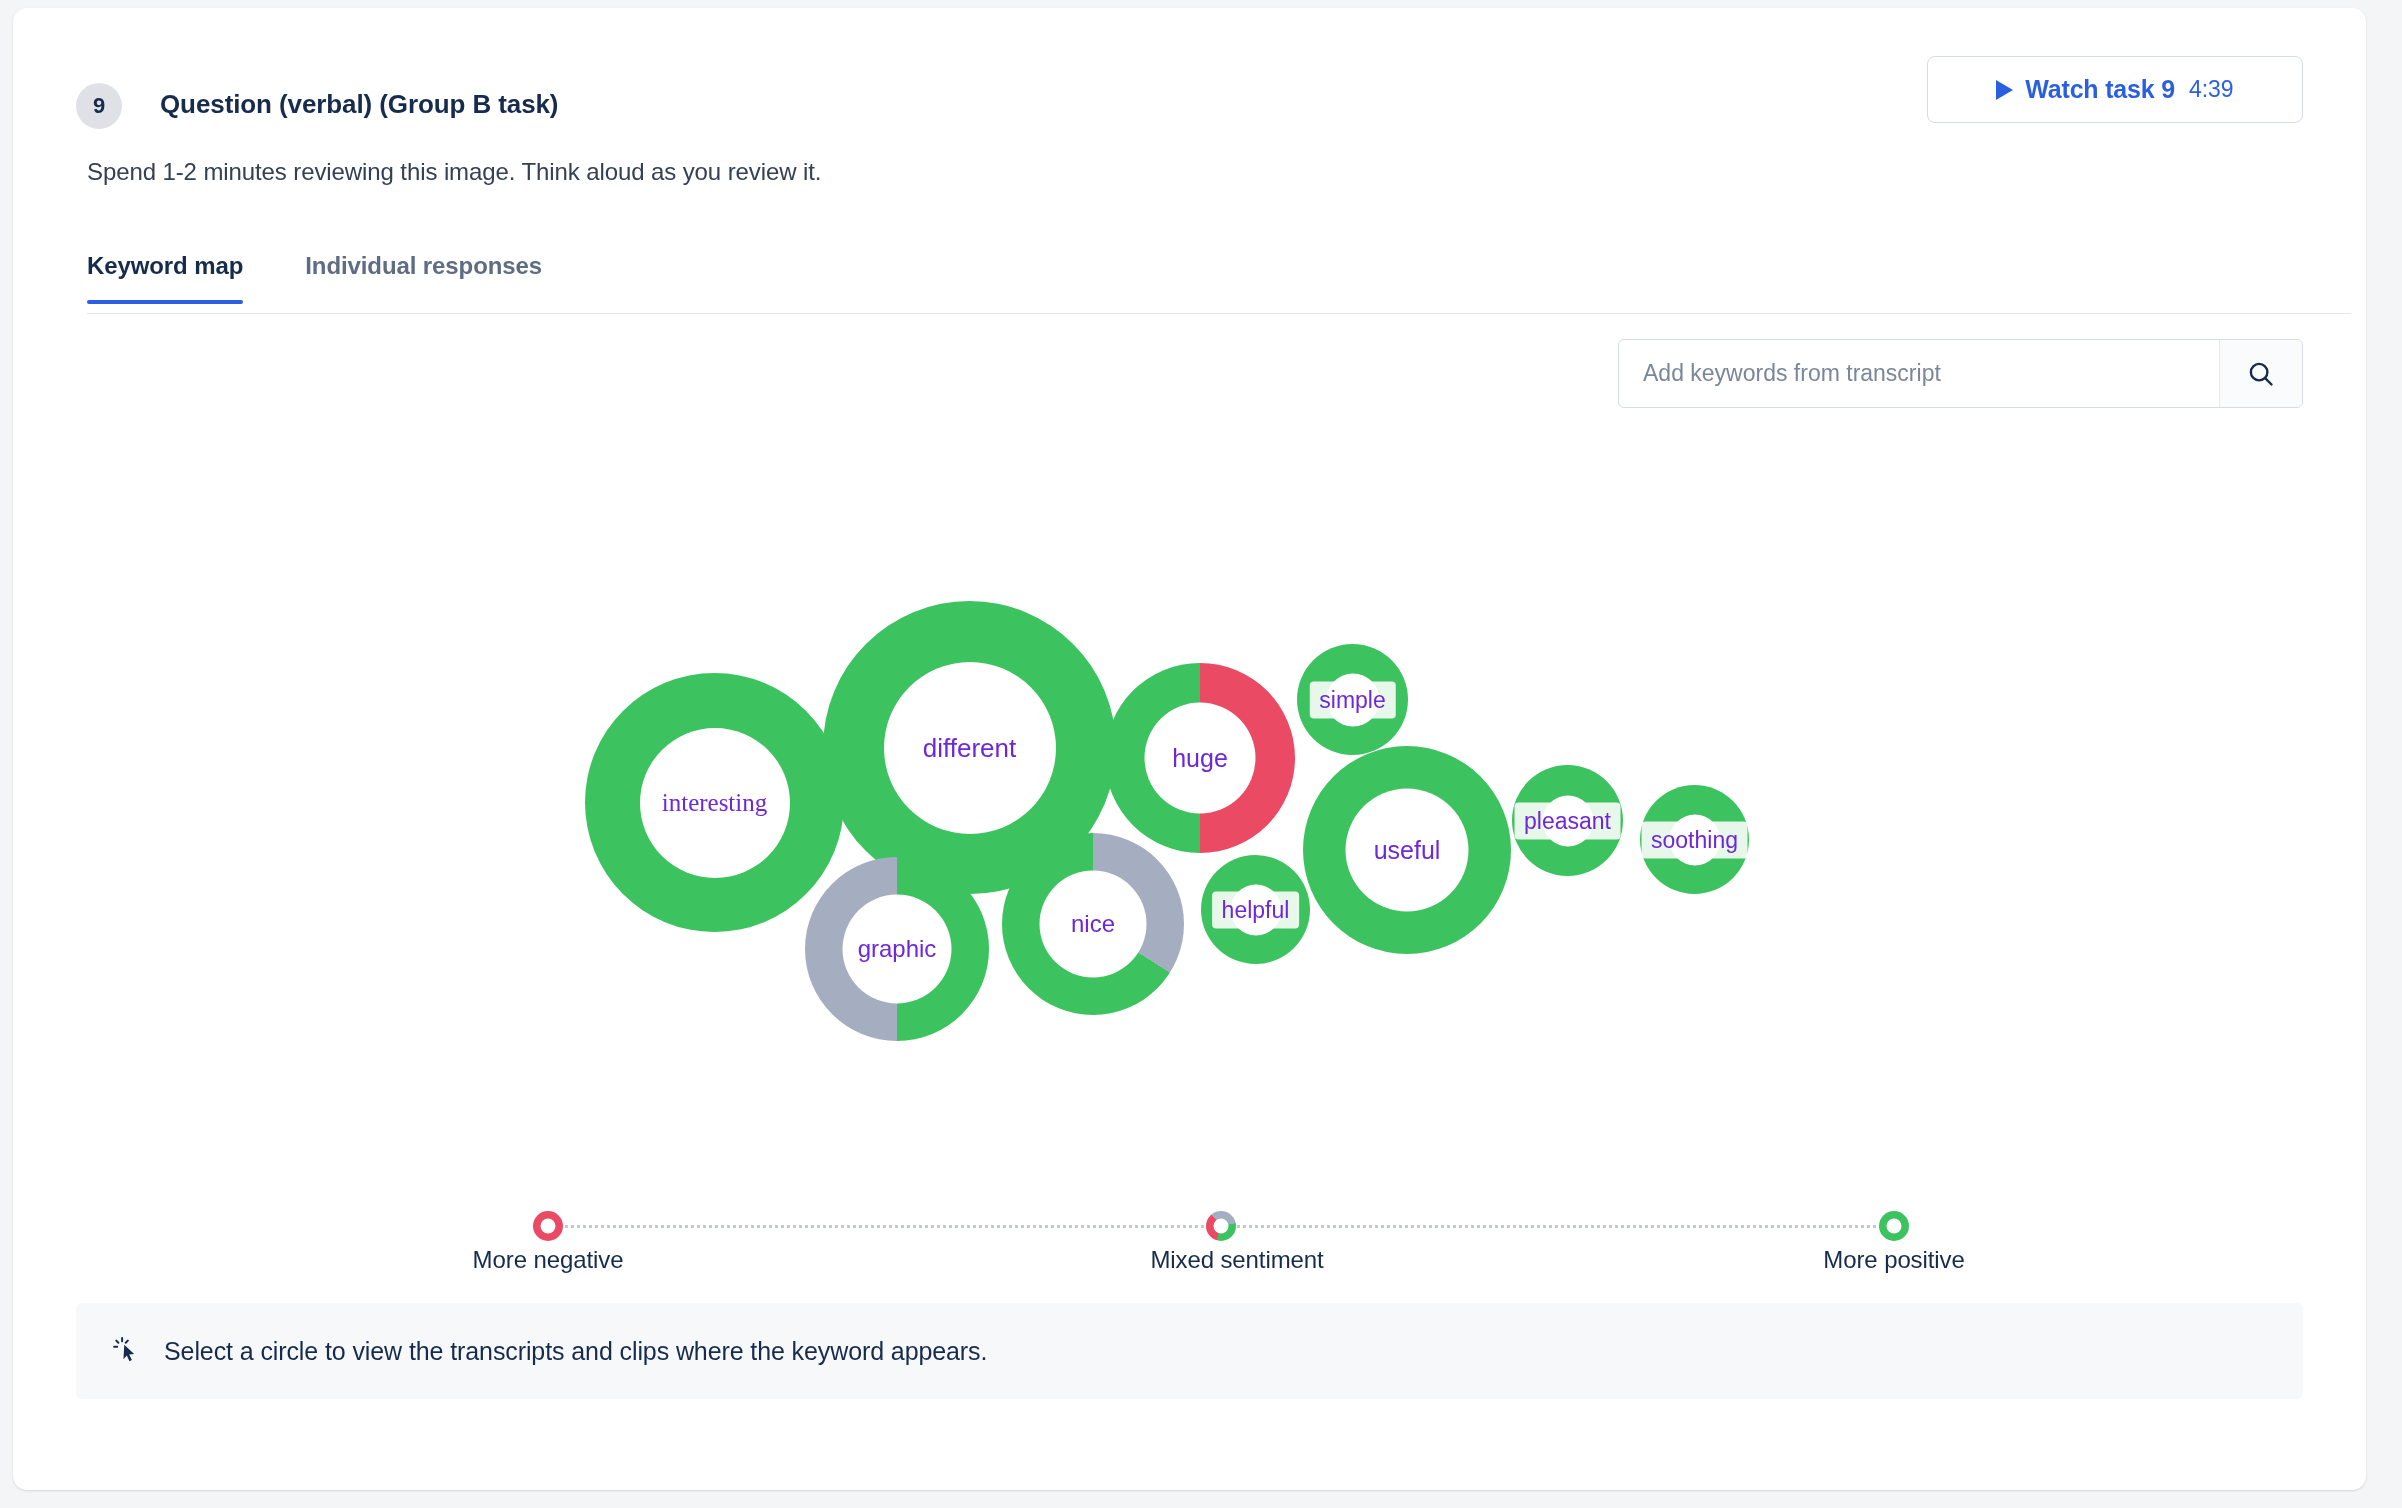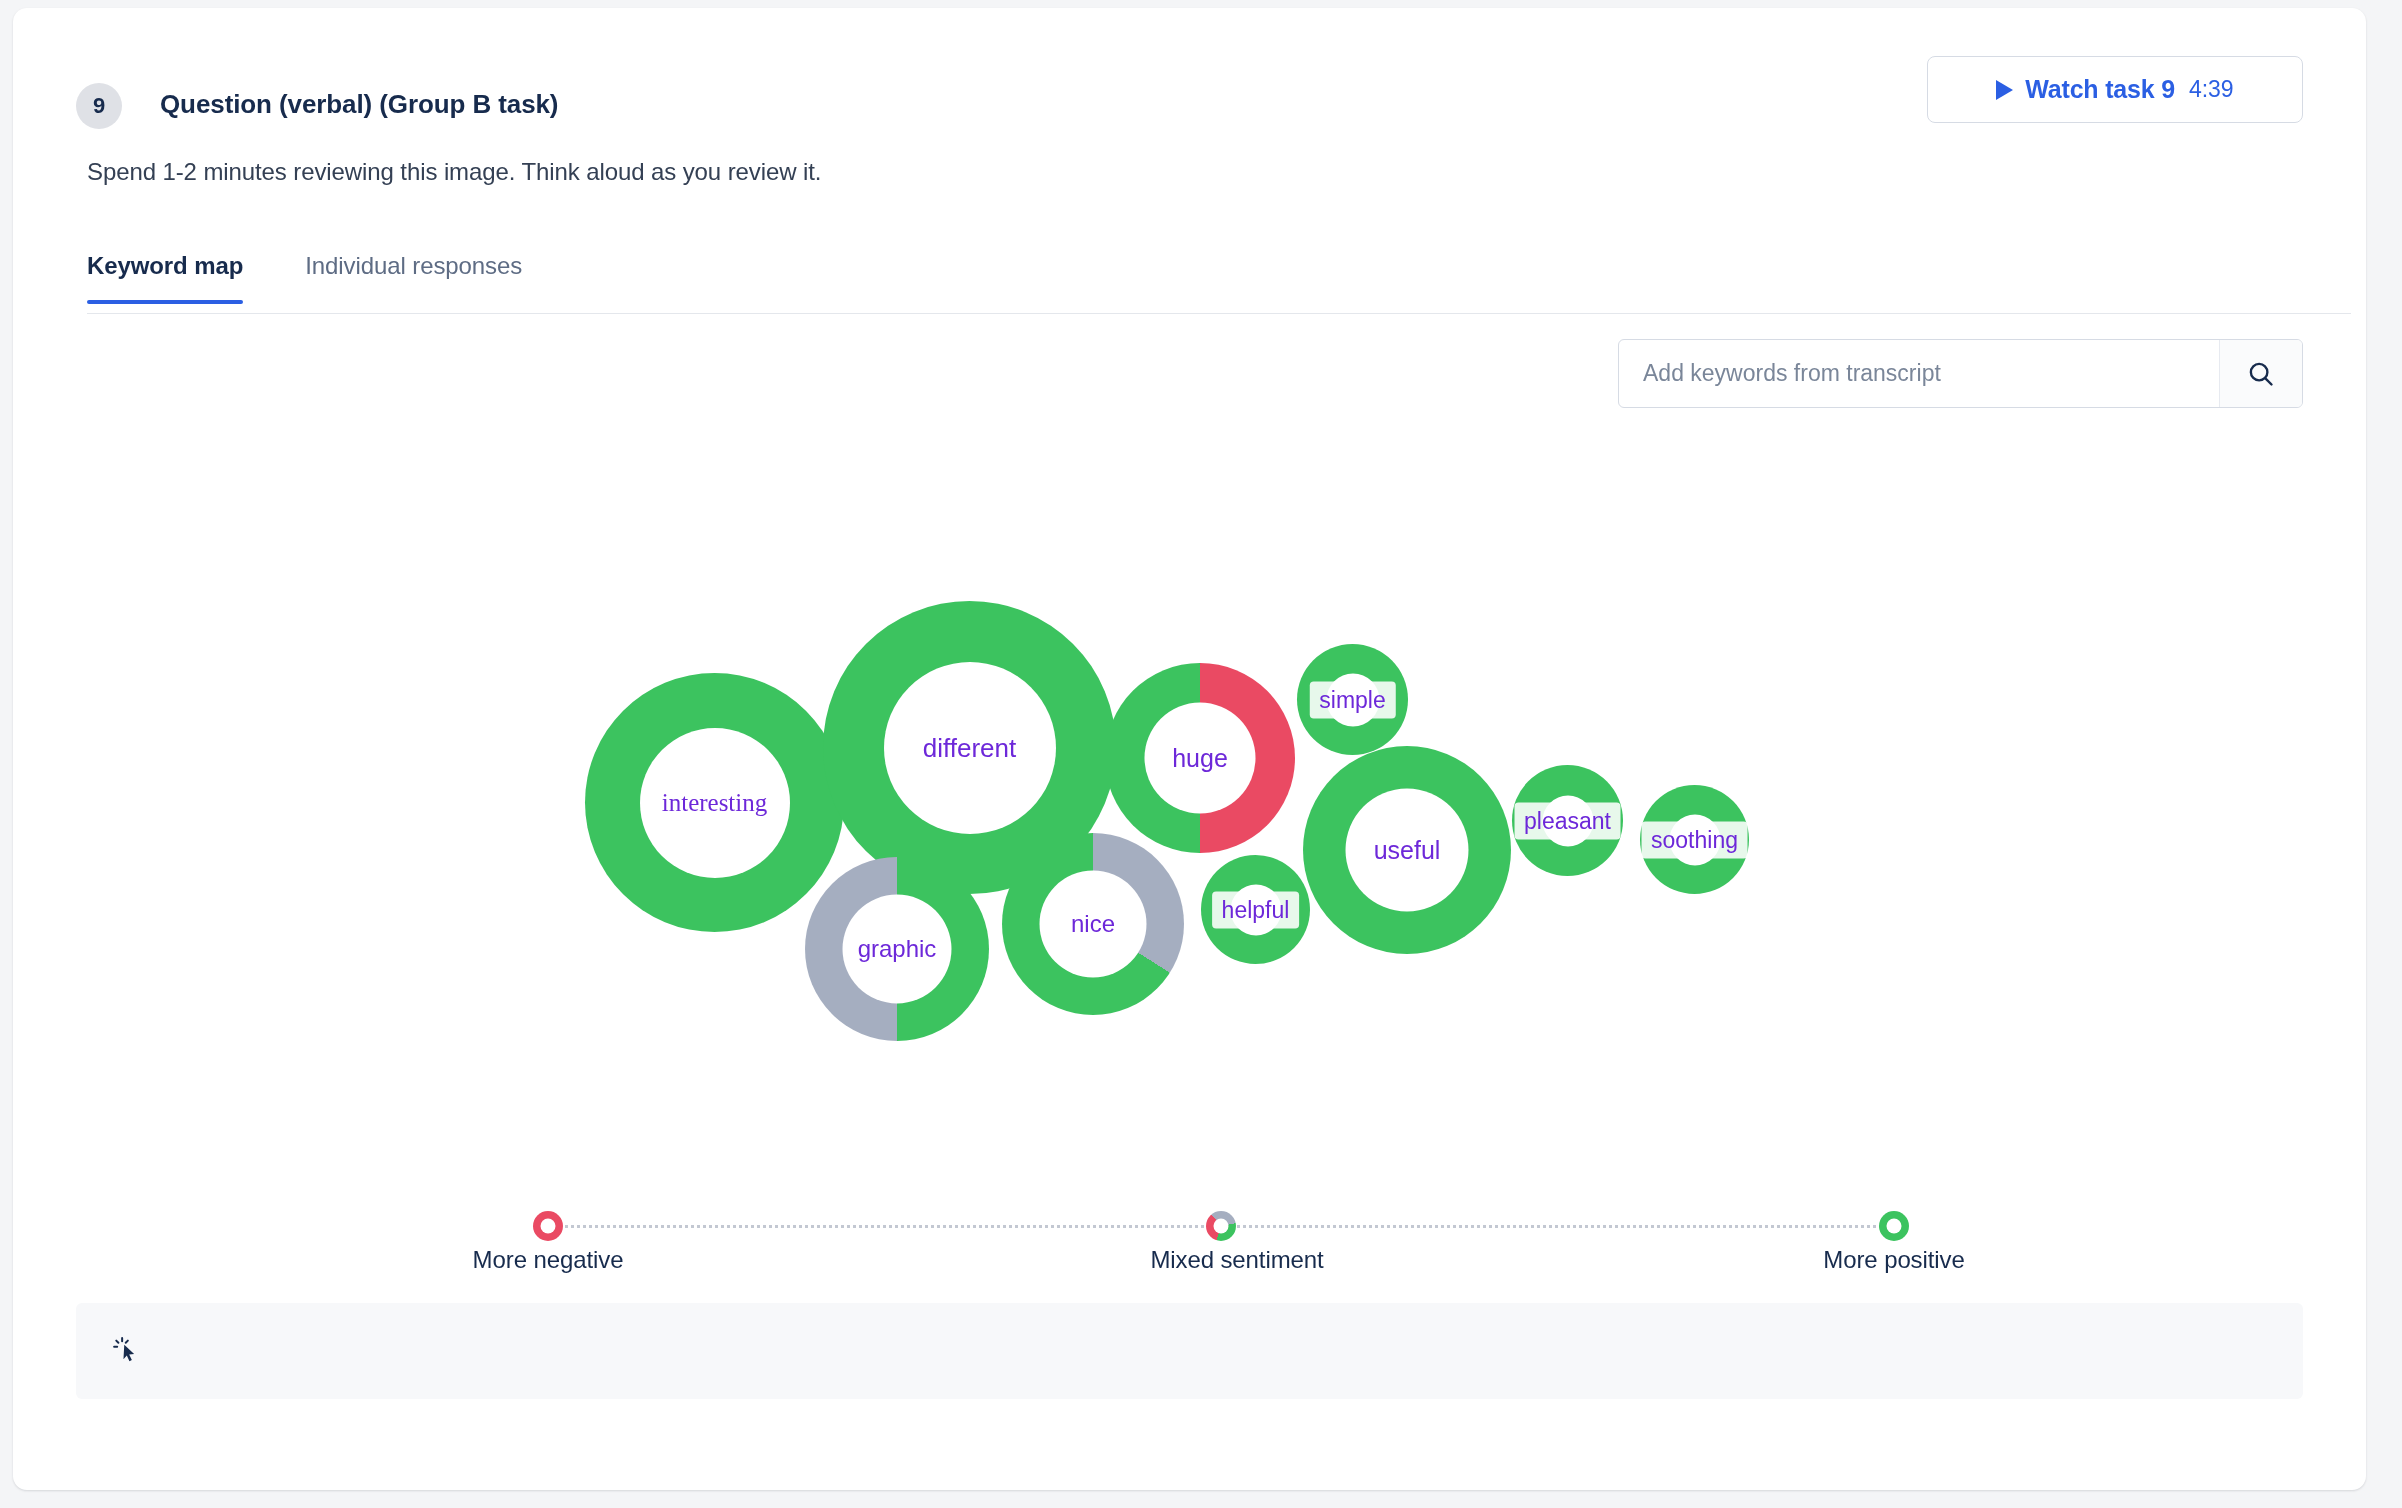--- a/index.html
+++ b/index.html
@@ -148,21 +148,21 @@
     position: absolute;
     left: 0;
     right: 0;
     bottom: -1.5px;
     height: 4px;
     background: #2b5fe3;
     border-radius: 2px;
   }
   .tab.inactive {
     color: #5e6c84;
-    font-weight: 400;
+    font-weight: 700;
   }
 
   
   .search-wrap {
     position: absolute;
     right: 63px;
     top: 331px;
     width: 685px;
     height: 69px;
     border: 1.5px solid #d6dbe4;
@@ -415,17 +415,18 @@
     </div>
 
     <div class="hint">
       <svg width="32" height="32" viewBox="0 0 24 24" fill="none">
         <path d="M9.2 7.4 L16.6 14.2 L12.9 14.6 L14.9 18.7 L13.1 19.6 L11.1 15.4 L8.6 18.1 Z" fill="#172b4d"></path>
         <line x1="7.6" y1="2.3" x2="7.6" y2="4.6" stroke="#172b4d" stroke-width="1.5" stroke-linecap="round"></line>
         <line x1="3.2" y1="4.2" x2="4.8" y2="5.8" stroke="#172b4d" stroke-width="1.5" stroke-linecap="round"></line>
         <line x1="11.9" y1="4.2" x2="10.3" y2="5.8" stroke="#172b4d" stroke-width="1.5" stroke-linecap="round"></line>
         <line x1="1.6" y1="8.8" x2="3.9" y2="8.8" stroke="#172b4d" stroke-width="1.5" stroke-linecap="round"></line>
       </svg>
+      <span class="hint-text">Select a circle to view the transcripts and clips where the keyword appears.</span>
     </div>
 
   </div>
 </div>
 
 
 </body></html>

